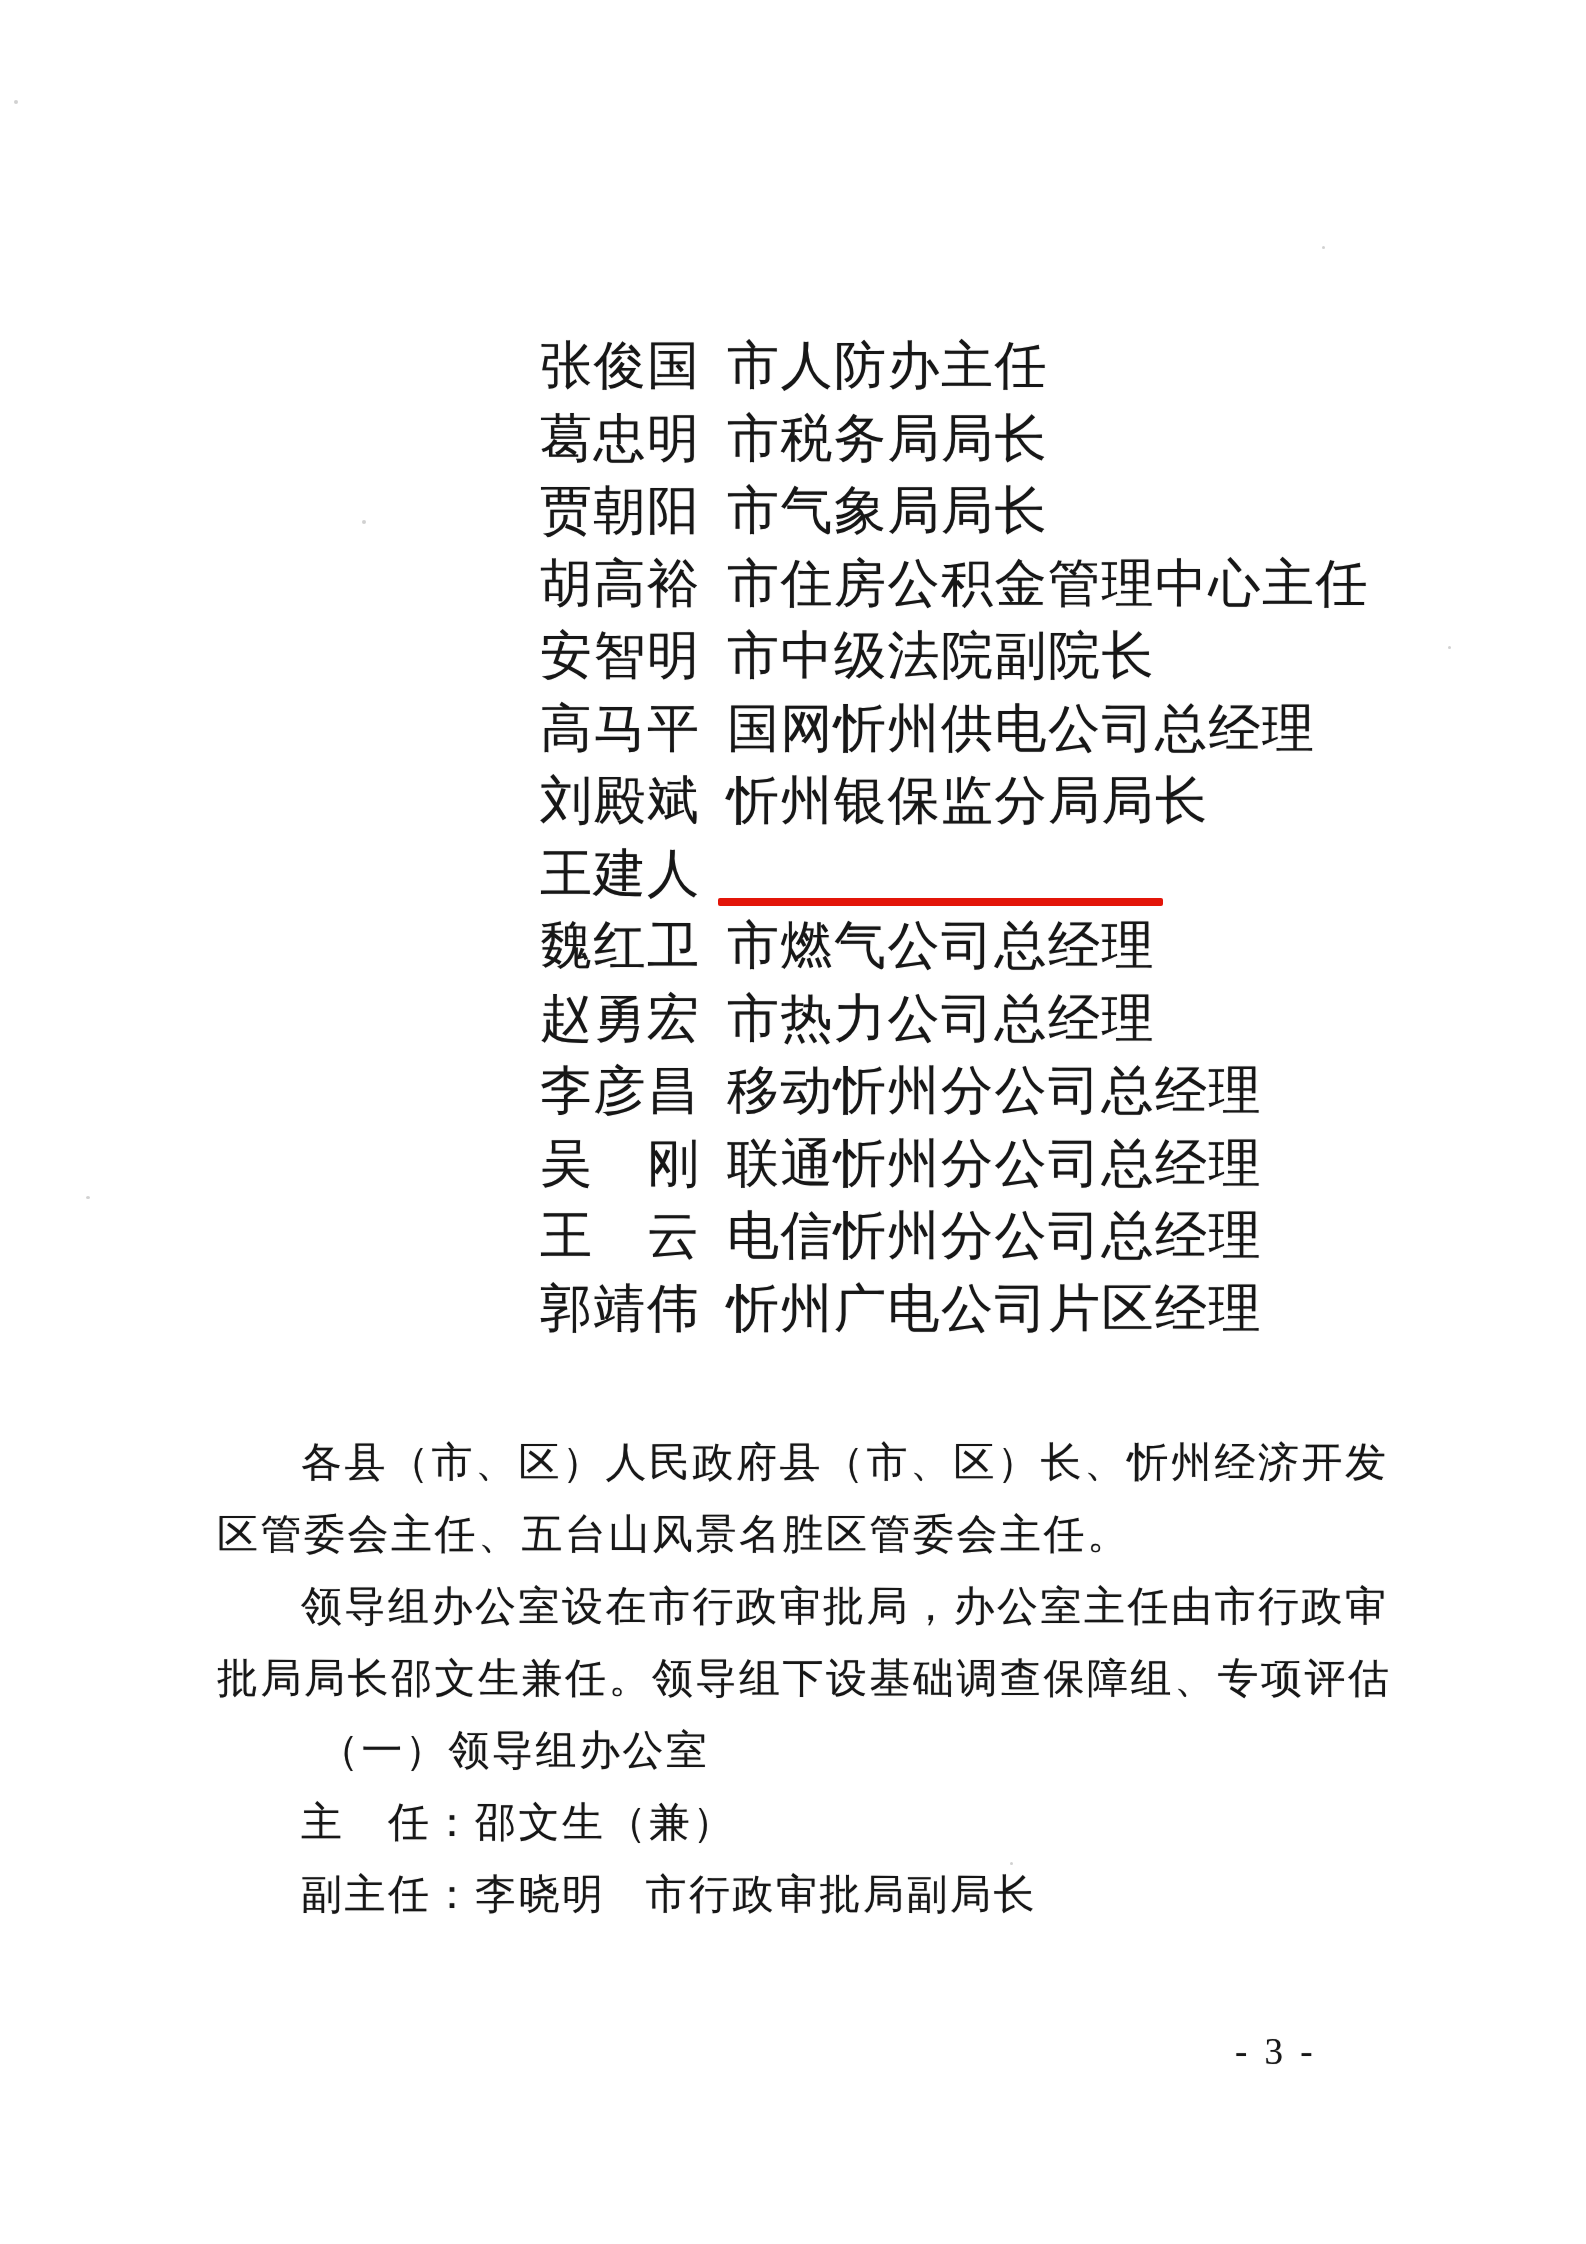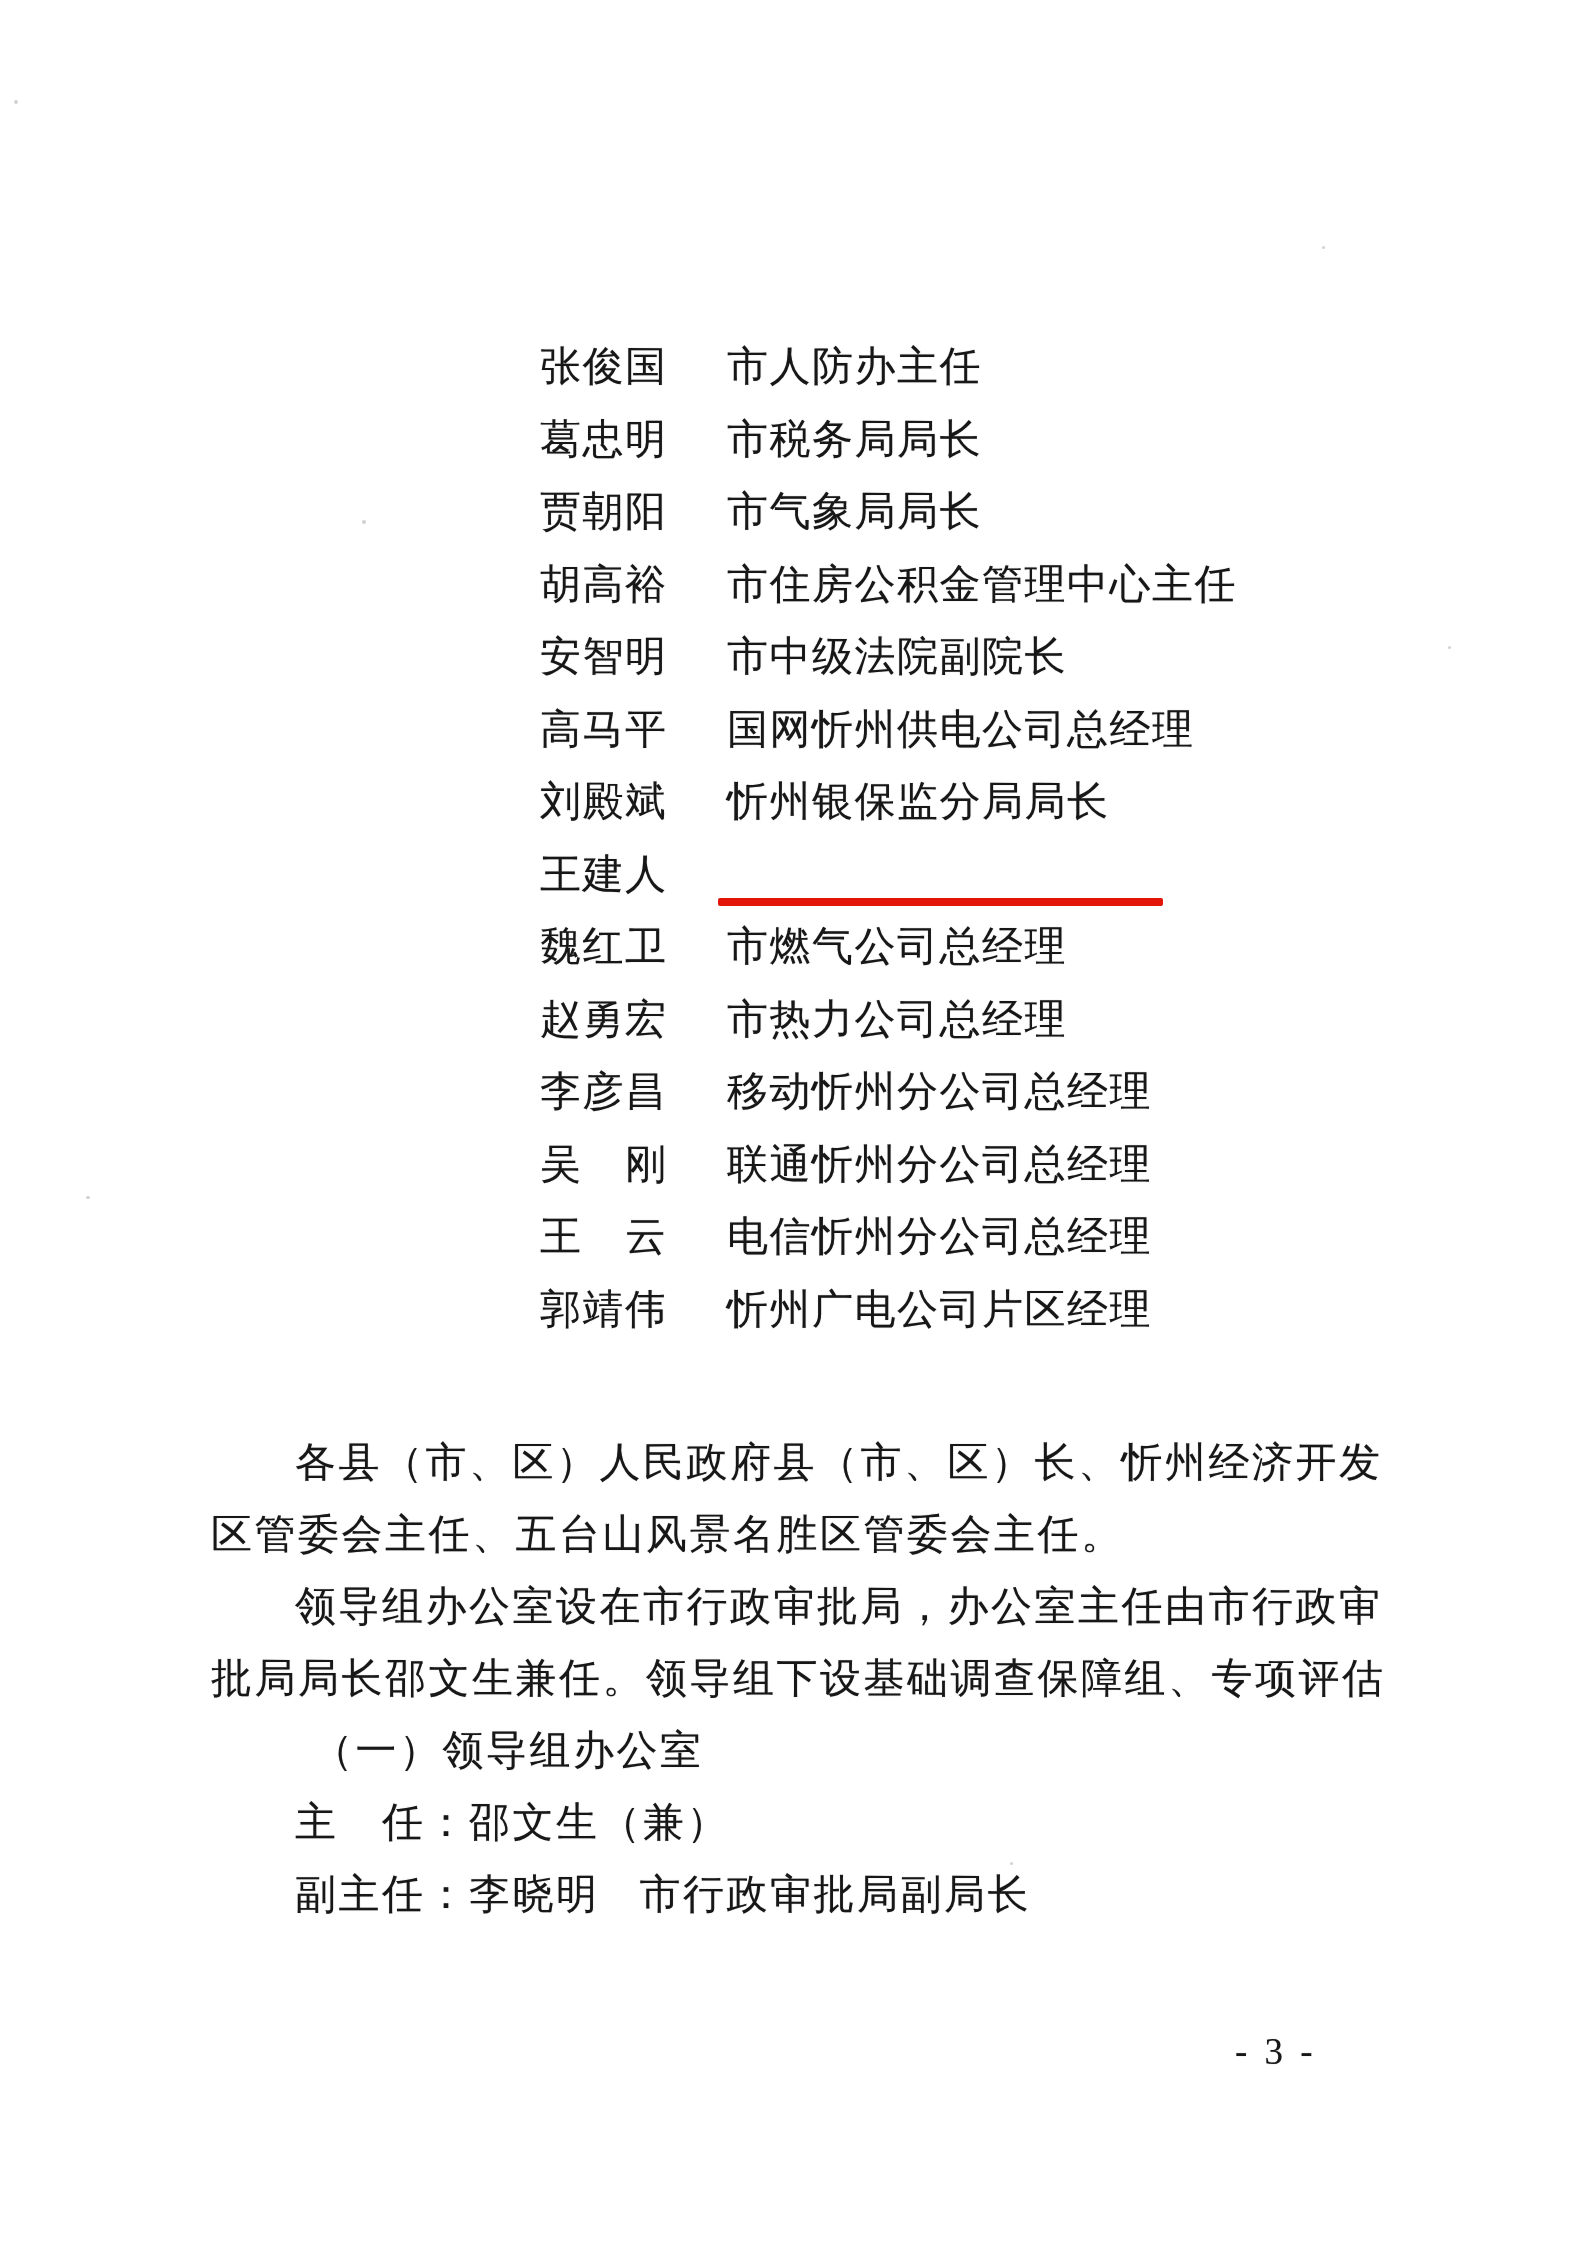--- a/index.html
+++ b/index.html
@@ -18,38 +18,38 @@
   
   .roster {
     position: absolute;
     top: 330px; left: 0;
     width: 100%;
   }
   .roster-row {
     position: relative;
     height: 72.5px;
     line-height: 72.5px;
-    font-size: 41px;
+    font-size: 52px;
     letter-spacing: 1.5px;
     white-space: nowrap;
   }
   .roster-name  { position: absolute; left: 540px; top: 0; }
   .roster-title { position: absolute; left: 727px; top: 0; }
   .red-underline {
     position: absolute;
     left: 718px; top: 60px;
     width: 445px; height: 8px;
     background: #e31509;
     border-radius: 2px;
   }
 
   
   .bodytext {
     position: absolute;
-    top: 1426px; left: 211px;
+    top: 1426px; left: 217px;
     width: 1230px;
   }
   .tline {
     height: 72px;
     line-height: 72px;
     font-size: 41px;
     letter-spacing: 2.5px;
     white-space: nowrap;
   }
   .tline.indent  { padding-left: 84px; }

